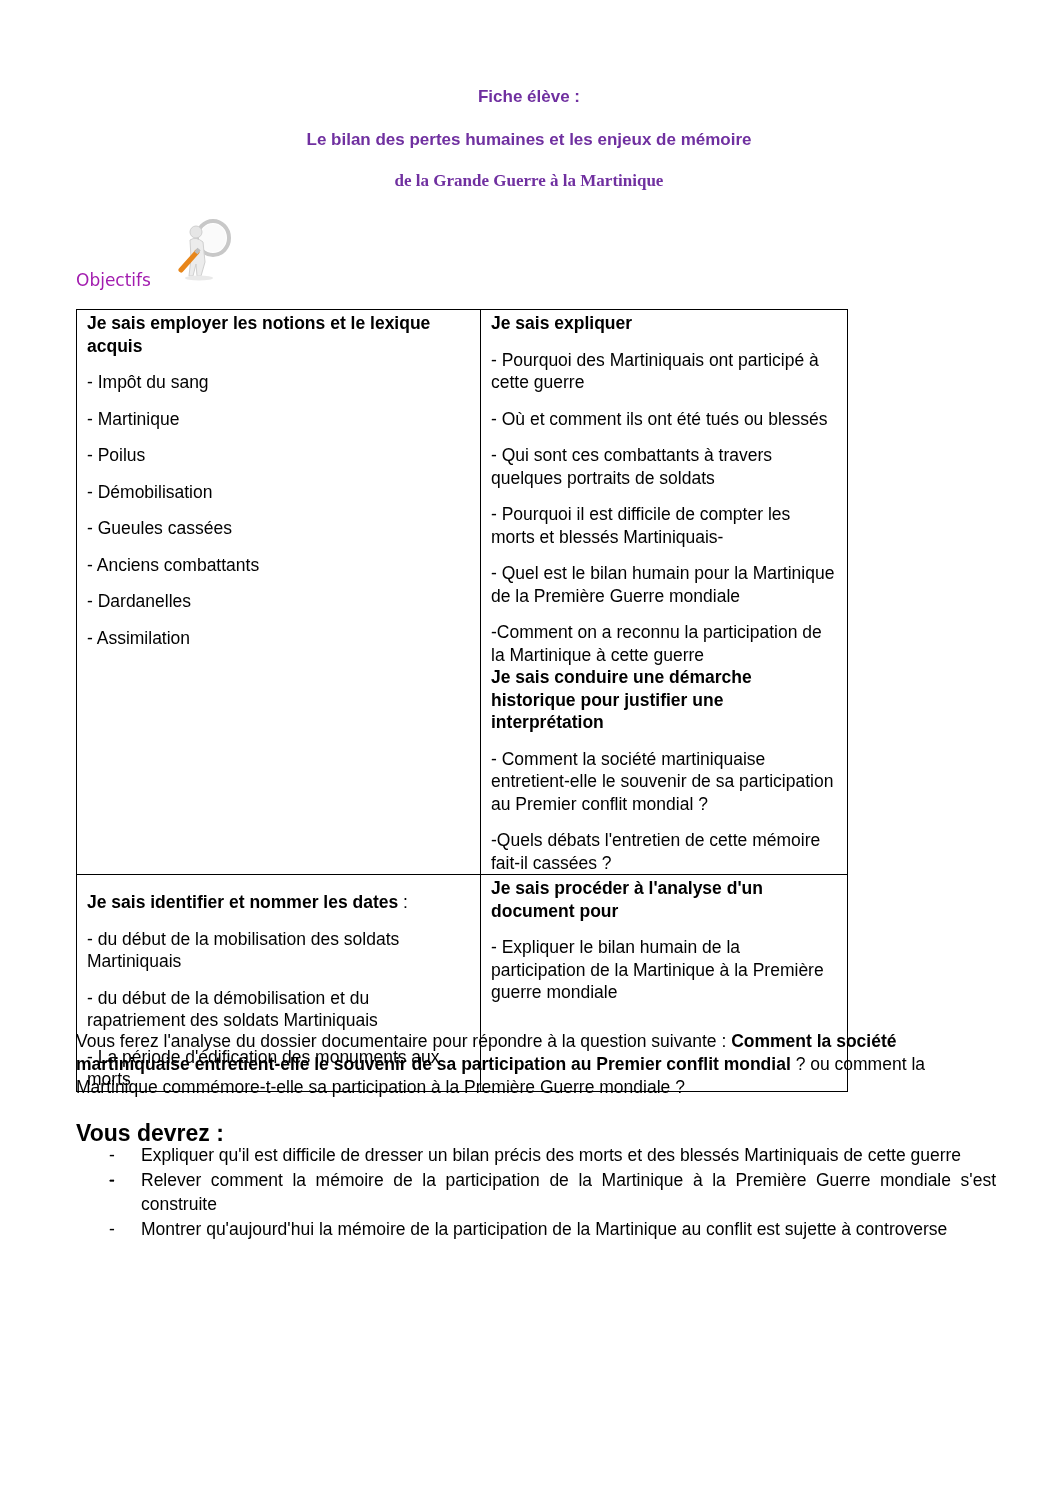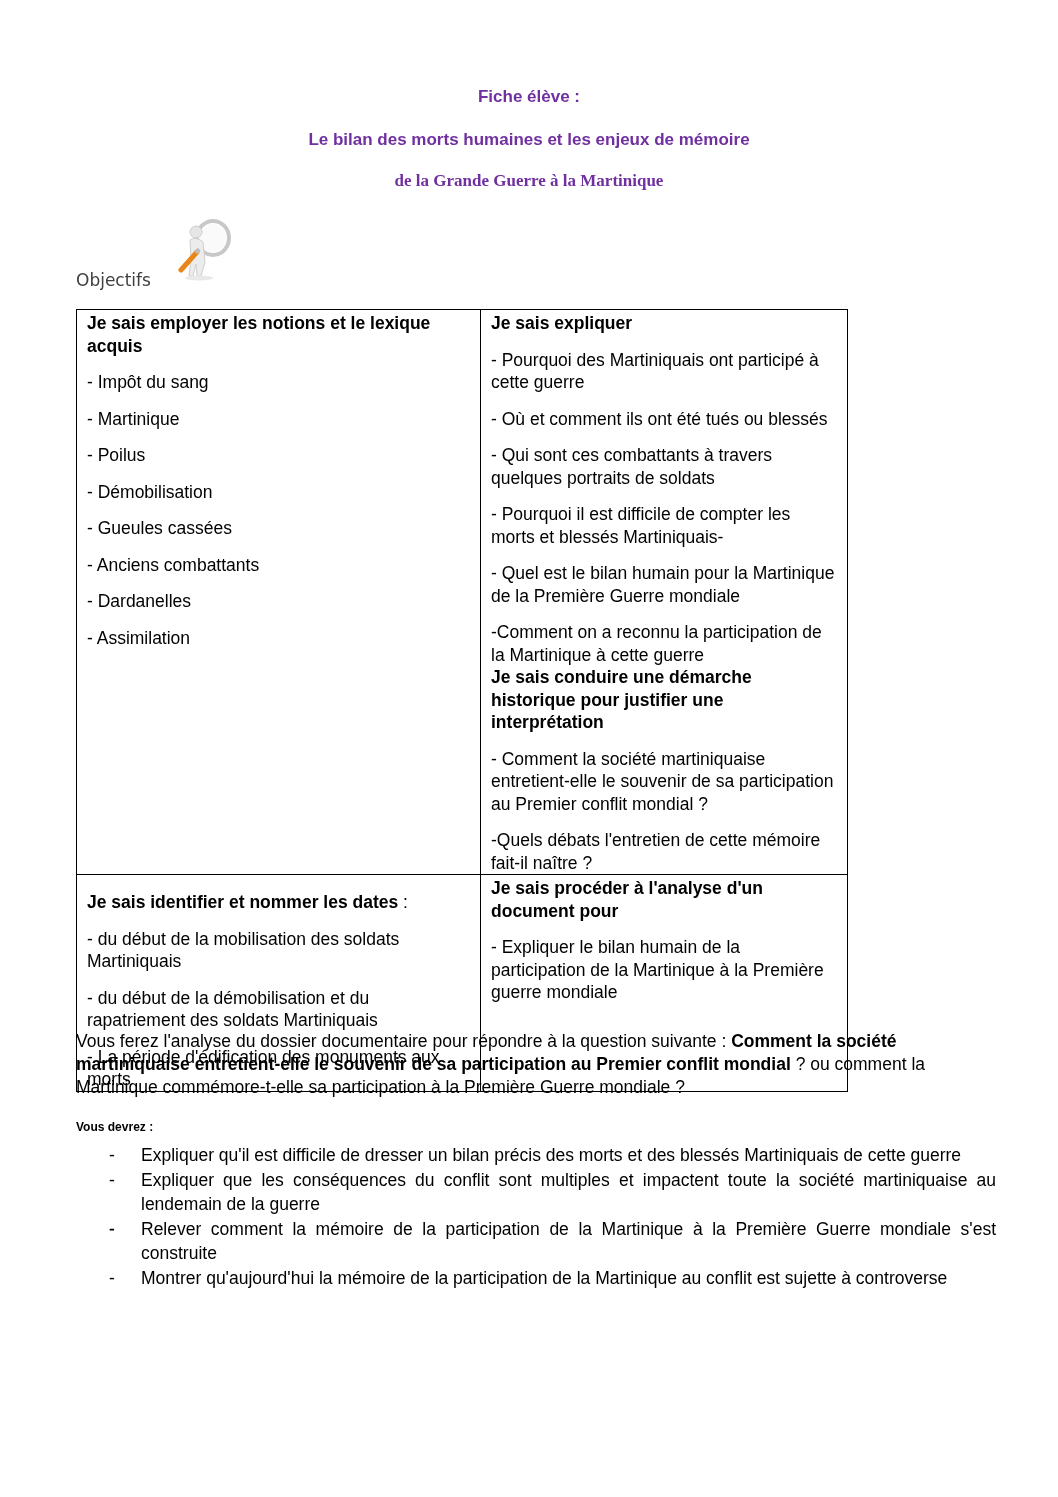--- a/index.html
+++ b/index.html
@@ -9,21 +9,21 @@
   }
   .title {
     position: absolute; left: 0; width: 1058px; text-align: center;
     color: #7030a0; font-weight: bold; font-size: 17px;
     font-family: "Liberation Sans", sans-serif;
   }
   #t1 { top: 87px; }
   #t2 { top: 130px; }
   #t3 { top: 171px; font-family: Liberation Serif, serif; }
   .objectifs {
-    position: absolute; left: 76px; top: 270px; color: #404040;
+    position: absolute; left: 76px; top: 270px; color: #a21caf;
     font-size: 17px; font-family: "DejaVu Sans", sans-serif; font-weight: normal;
   }
   .magnifier { position: absolute; left: 163px; top: 218px; width: 74px; height: 64px; }
   table.obj {
     position: absolute; left: 76px; top: 309px; width: 772px;
     border-collapse: collapse; table-layout: fixed;
   }
   table.obj td {
     border: 1.5px solid #000; vertical-align: top; padding: 2px 10px 0 10px;
     font-size: 17.5px; line-height: 22.5px;
@@ -31,34 +31,34 @@
   table.obj td.c1 { width: 383px; }
   table.obj tr.r1 td { height: 474px; }
   table.obj tr.r2 td { height: 200px; }
   .b { font-weight: bold; display: block; }
   .l { display: block; margin-top: 14px; }
   .para {
     position: absolute; left: 76px; top: 1030px; width: 930px;
     font-size: 17.5px; line-height: 23px;
   }
   .vous {
-    position: absolute; left: 76px; top: 1120px; font-weight: bold; font-size: 12px;
+    position: absolute; left: 76px; top: 1120px; font-weight: bold; font-size: 23px;
   }
   ul.tasks {
     position: absolute; left: 76px; top: 1143px; width: 920px;
     list-style: none; margin: 0; padding: 0; font-size: 17.5px; line-height: 24.5px;
   }
   ul.tasks li { position: relative; padding-left: 65px; text-align: justify; }
   ul.tasks li .dash { position: absolute; left: 33px; top: 0; }
 </style>
 </head>
 <body>
 
 <div class="title" id="t1">Fiche élève :</div>
-<div class="title" id="t2">Le bilan des morts humaines et les enjeux de mémoire</div>
+<div class="title" id="t2">Le bilan des pertes humaines et les enjeux de mémoire</div>
 <div class="title" id="t3">de la Grande Guerre à la Martinique</div>
 
 <div class="objectifs">Objectifs</div>
 
 <svg class="magnifier" viewBox="0 0 74 64">
   <ellipse cx="50" cy="20" rx="16" ry="17" fill="none" stroke="#c8c8c8" stroke-width="4"></ellipse>
   <ellipse cx="50" cy="20" rx="13" ry="14" fill="#f6f6f6" opacity="0.6"></ellipse>
   <circle cx="33" cy="14" r="6" fill="#e6e6e6" stroke="#cfcfcf" stroke-width="1"></circle>
   <path d="M27 22 Q33 18 40 24 L42 44 L38 58 L34 58 L33 46 L30 58 L26 58 L28 40 Z" fill="#ececec" stroke="#cfcfcf" stroke-width="1"></path>
   <line x1="34" y1="34" x2="18" y2="52" stroke="#e8861a" stroke-width="5" stroke-linecap="round"></line>
@@ -83,21 +83,21 @@
     <td class="c2">
       <span class="b">Je sais expliquer</span>
       <span class="l">- Pourquoi des Martiniquais ont participé à cette guerre</span>
       <span class="l">- Où et comment ils ont été tués ou blessés</span>
       <span class="l">- Qui sont ces combattants à travers quelques portraits de soldats</span>
       <span class="l">- Pourquoi il est difficile de compter les morts et blessés Martiniquais-</span>
       <span class="l">- Quel est le bilan humain pour la Martinique de la Première Guerre mondiale</span>
       <span class="l">-Comment on a reconnu la participation de la Martinique à cette guerre</span>
       <span class="b">Je sais conduire une démarche historique pour justifier une interprétation</span>
       <span class="l">- Comment la société martiniquaise entretient-elle le souvenir de sa participation au Premier conflit mondial ?</span>
-      <span class="l">-Quels débats l'entretien de cette mémoire fait-il naître ?</span>
+      <span class="l">-Quels débats l'entretien de cette mémoire fait-il cassées ?</span>
     </td>
   </tr>
   <tr class="r2">
     <td class="c1">
       <span class="l"><b>Je sais identifier et nommer les dates</b><span> :</span></span>
       <span class="l">- du début de la mobilisation des soldats Martiniquais</span>
       <span class="l">- du début de la démobilisation et du rapatriement des soldats Martiniquais</span>
       <span class="l">- La période d'édification des monuments aux morts</span>
     </td>
     <td class="c2">
@@ -107,17 +107,17 @@
   </tr>
 </tbody>
   </table>
 
 <div class="para"><span>Vous ferez l'analyse du dossier documentaire pour répondre à la question suivante : </span><b>Comment la société martiniquaise entretient-elle le souvenir de sa participation au Premier conflit mondial</b><span> ? ou comment la Martinique commémore-t-elle sa participation à la Première Guerre mondiale ?</span></div>
 
 <div class="vous">Vous devrez :</div>
 
 <ul class="tasks">
   <li><span class="dash">-</span><span>Expliquer qu'il est difficile de dresser un bilan précis des morts et des blessés Martiniquais de cette guerre</span></li>
-  <li><span class="dash">-</span><span>Expliquer que les conséquences du conflit sont multiples et impactent toute la société martiniquaise au lendemain de la guerre</span></li>
+  <li><span class="dash">-</span></li>
   <li><span class="dash">-</span></li>
   <li><span class="dash">-</span><span>Relever comment la mémoire de la participation de la Martinique à la Première Guerre mondiale s'est construite</span></li>
   <li><span class="dash">-</span><span>Montrer qu'aujourd'hui la mémoire de la participation de la Martinique au conflit est sujette à controverse</span></li>
 </ul>
 
 </body></html>

